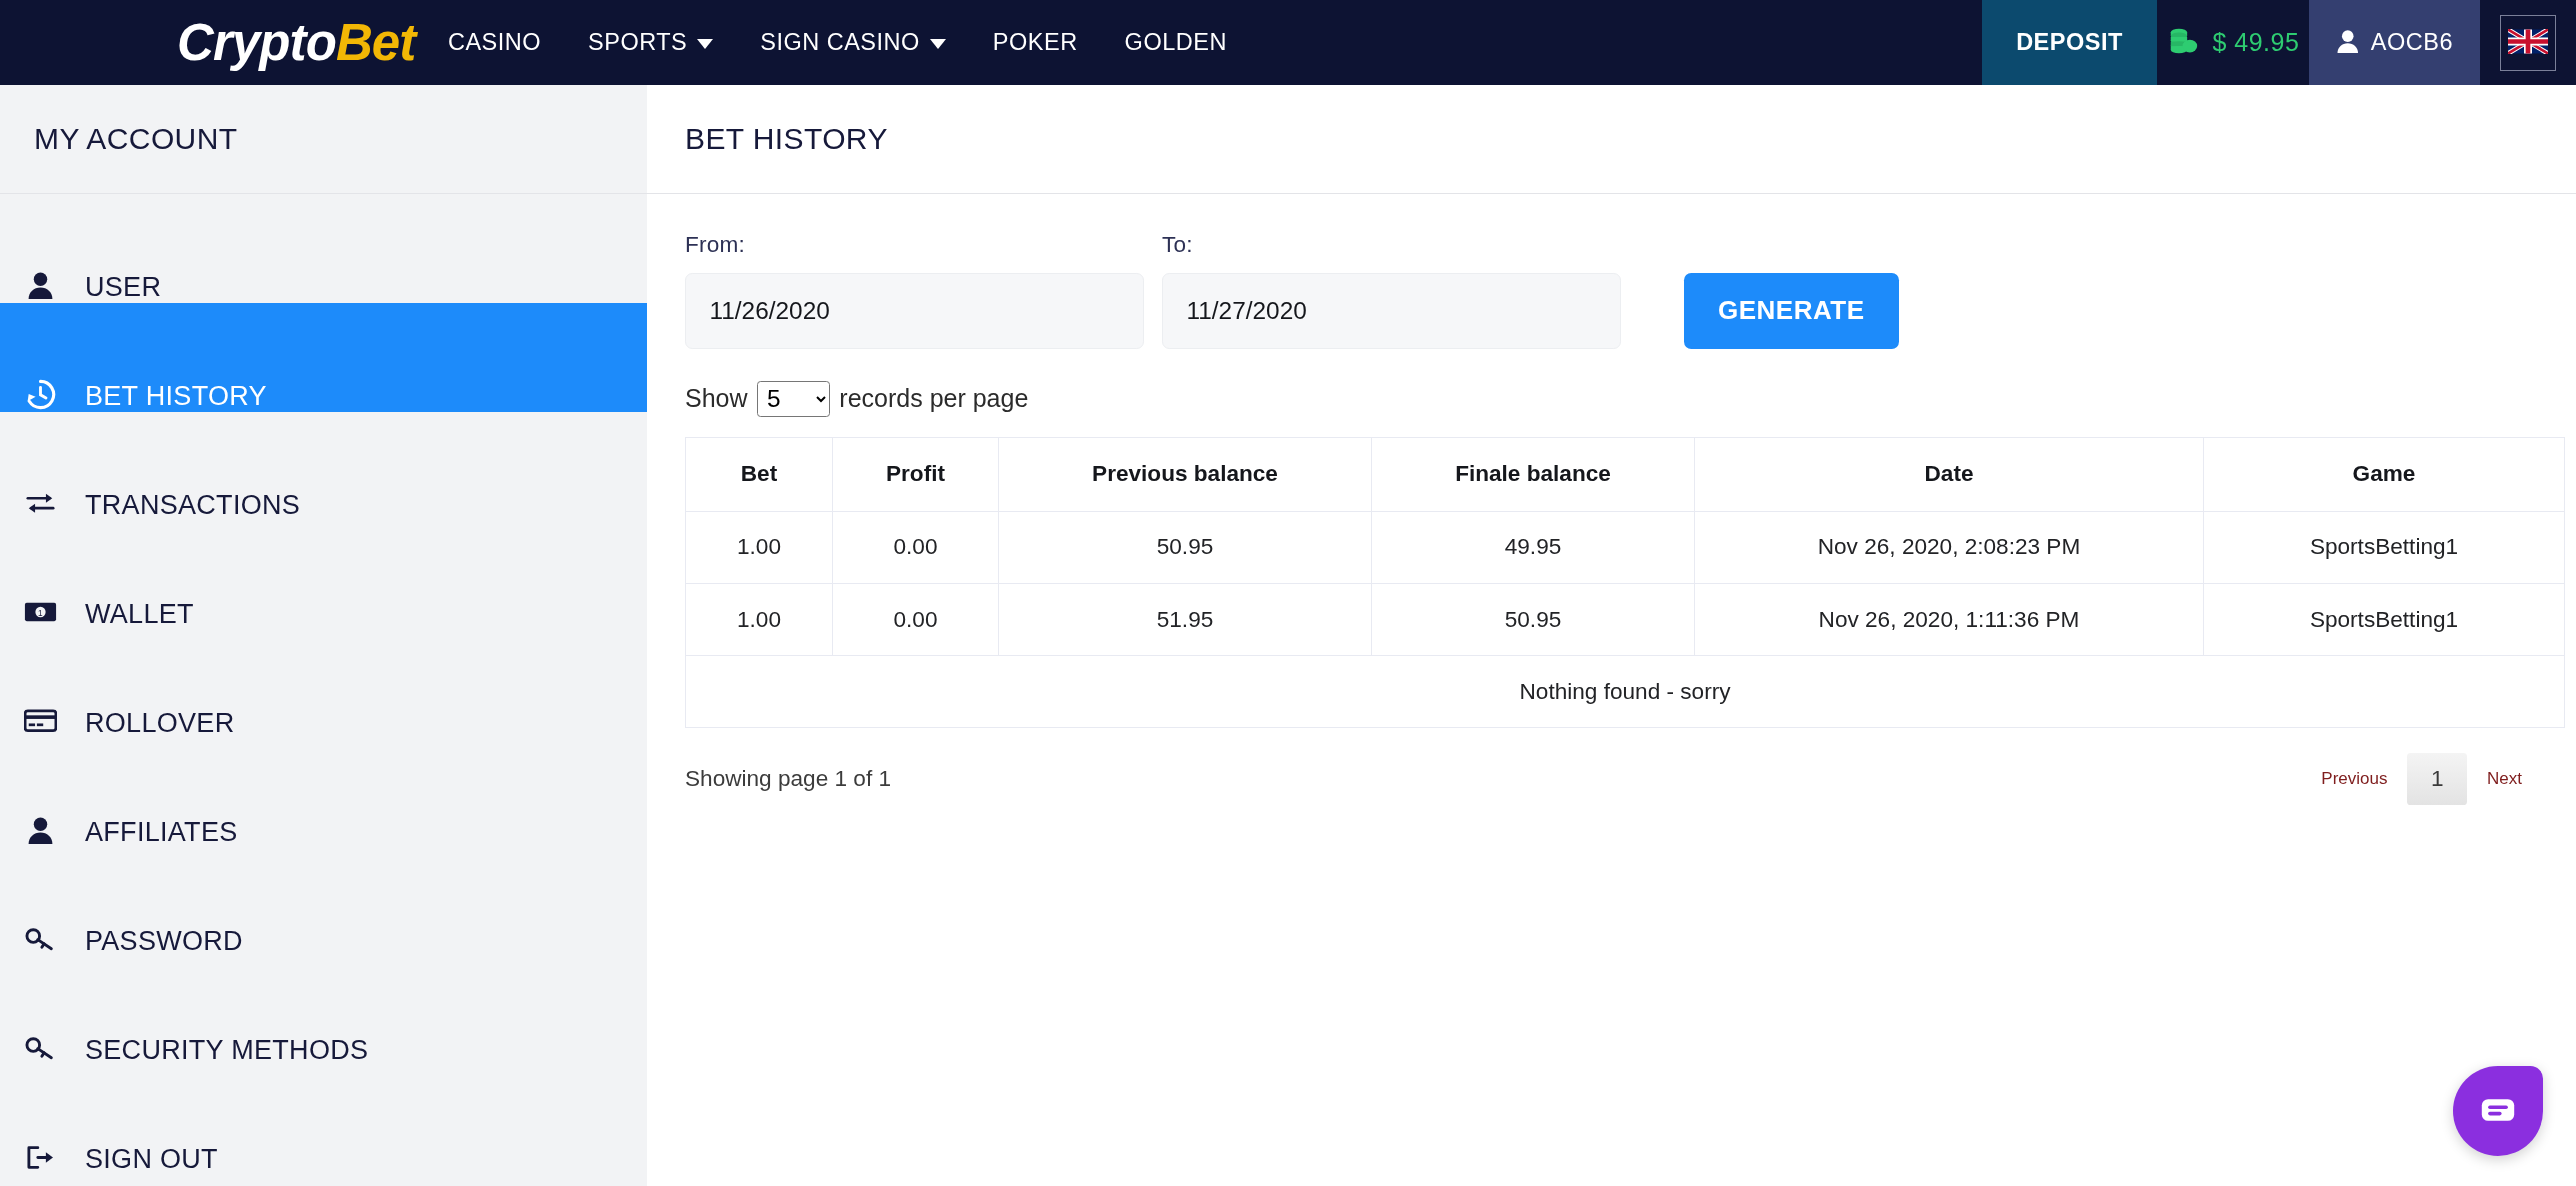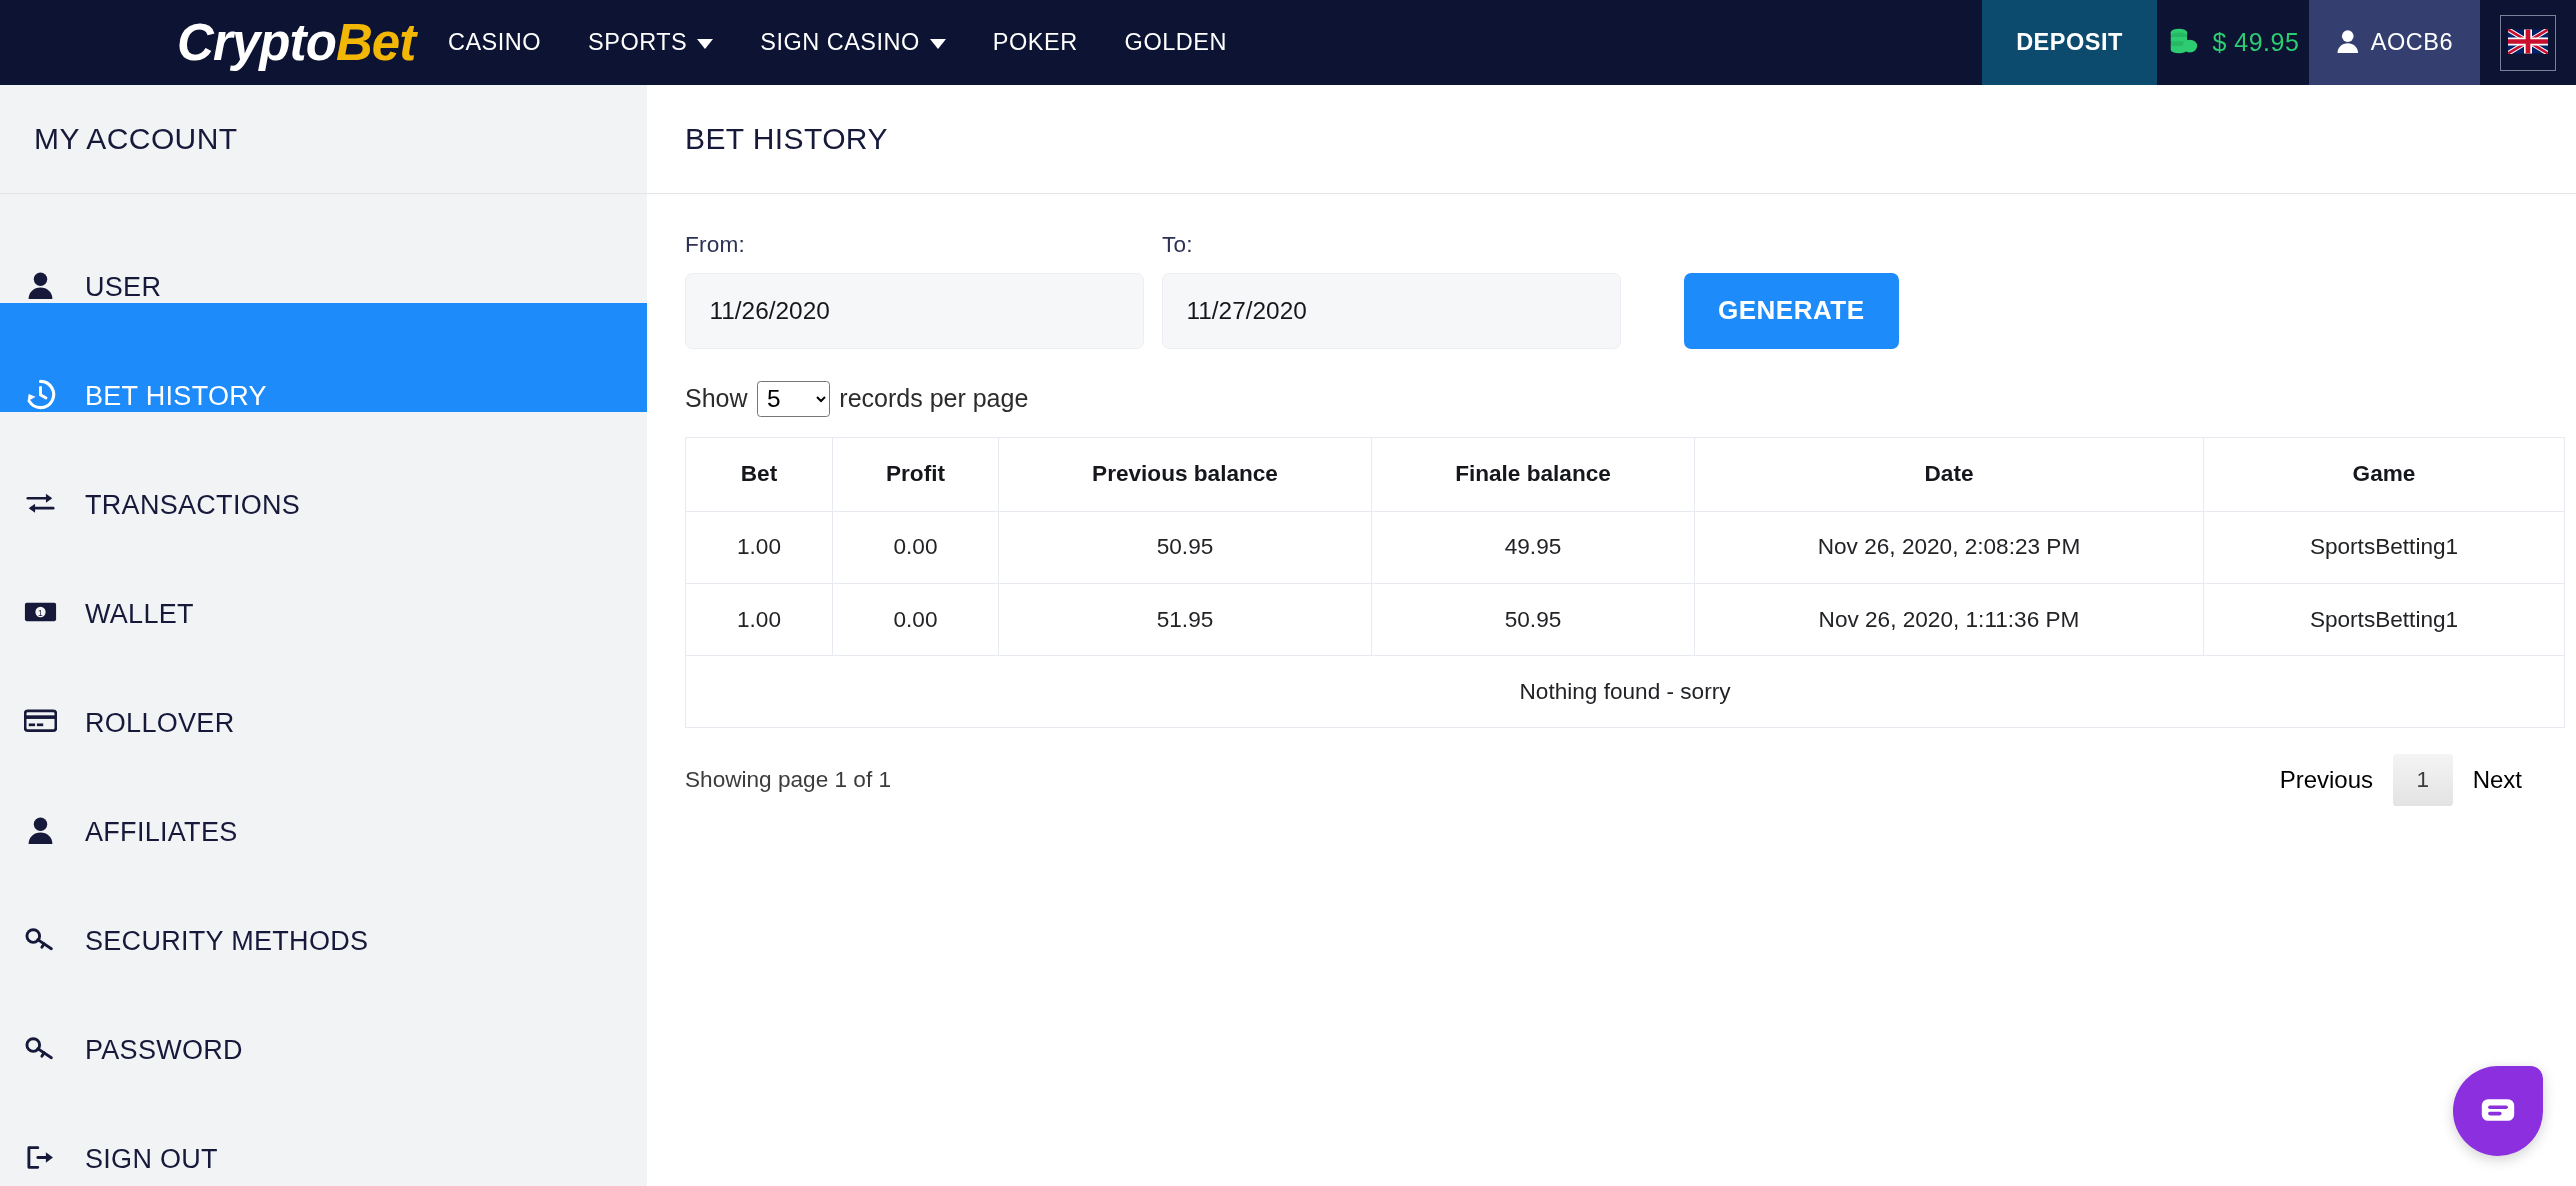--- a/index.html
+++ b/index.html
@@ -284,22 +284,22 @@
   .pager-info {
     font-size: 22.6px;
     color: #3c3c3c;
   }
   .pager-ctrl {
     display: flex;
     align-items: center;
     gap: 0;
   }
   .pg-link {
-    font-size: 24px;
-    color: #000000;
+    font-size: 17px;
+    color: #7f1d1d;
     padding: 12.6px 20px;
     cursor: pointer;
   }
   .pg-num {
     font-size: 22.6px;
     color: #3a3a3a;
     padding: 12.6px 23.5px;
     background: linear-gradient(180deg, #f4f4f4 0%, #e3e3e3 100%);
     border-radius: 3.6px;
     cursor: pointer;
@@ -472,32 +472,32 @@
     </div>
 
     <div class="side-item">
       <span class="side-ico">
         <svg width="31" height="23.5" viewBox="0 0 34 26">
           <circle cx="9" cy="10" r="7" fill="none" stroke="#16193a" stroke-width="3.2"></circle>
           <path d="M14 14 L29 24" stroke="#16193a" stroke-width="3.2" stroke-linecap="round"></path>
           <path d="M21 18.5 L18.5 22.5" stroke="#16193a" stroke-width="3.2" stroke-linecap="round"></path>
         </svg>
       </span>
-      <span>SECURITY METHODS</span>
+      <span>PASSWORD</span>
     </div>
 
     <div class="side-item">
       <span class="side-ico">
         <svg width="31" height="23.5" viewBox="0 0 34 26">
           <circle cx="9" cy="10" r="7" fill="none" stroke="#16193a" stroke-width="3.2"></circle>
           <path d="M14 14 L29 24" stroke="#16193a" stroke-width="3.2" stroke-linecap="round"></path>
           <path d="M21 18.5 L18.5 22.5" stroke="#16193a" stroke-width="3.2" stroke-linecap="round"></path>
         </svg>
       </span>
-      <span>PASSWORD</span>
+      <span>SECURITY METHODS</span>
     </div>
 
     <div class="side-item">
       <span class="side-ico">
         <svg width="31" height="25" viewBox="0 0 34 28">
           <path d="M14 3 H4 V25 H14" fill="none" stroke="#16193a" stroke-width="3.2" stroke-linecap="round" stroke-linejoin="round"></path>
           <path d="M14 14 H27" stroke="#16193a" stroke-width="3.2" stroke-linecap="round"></path>
           <path d="M23 8 L31 14 L23 20 Z" fill="#16193a"></path>
         </svg>
       </span>

